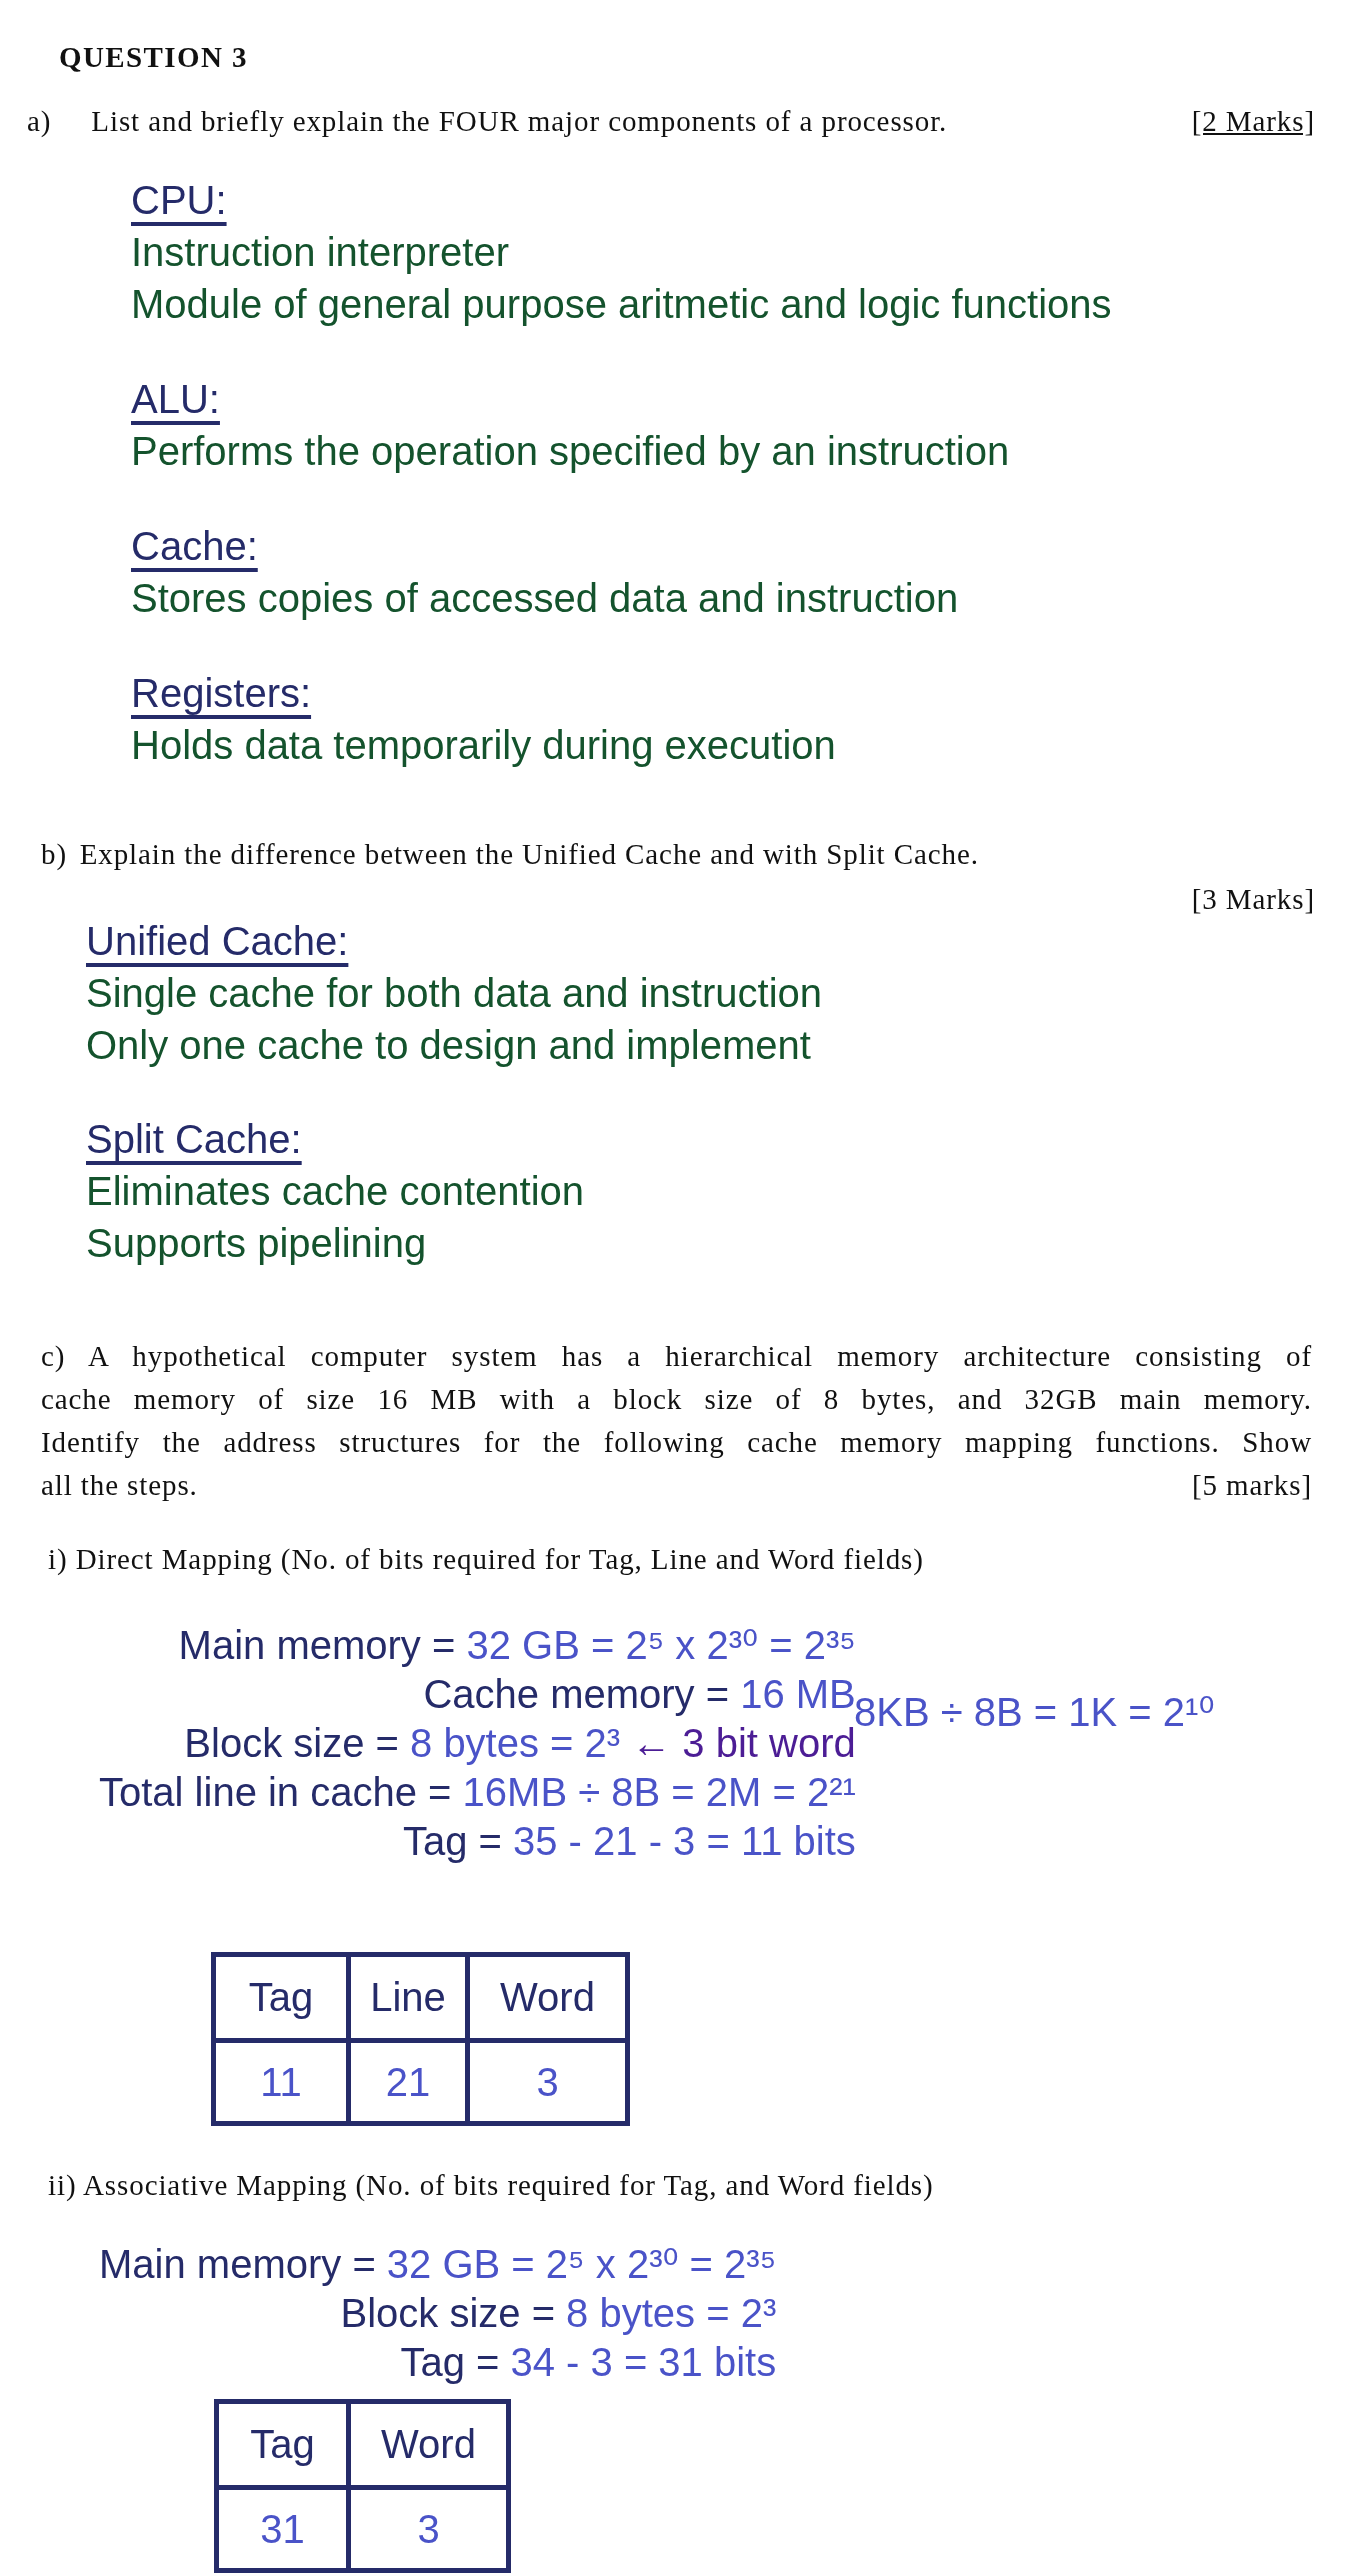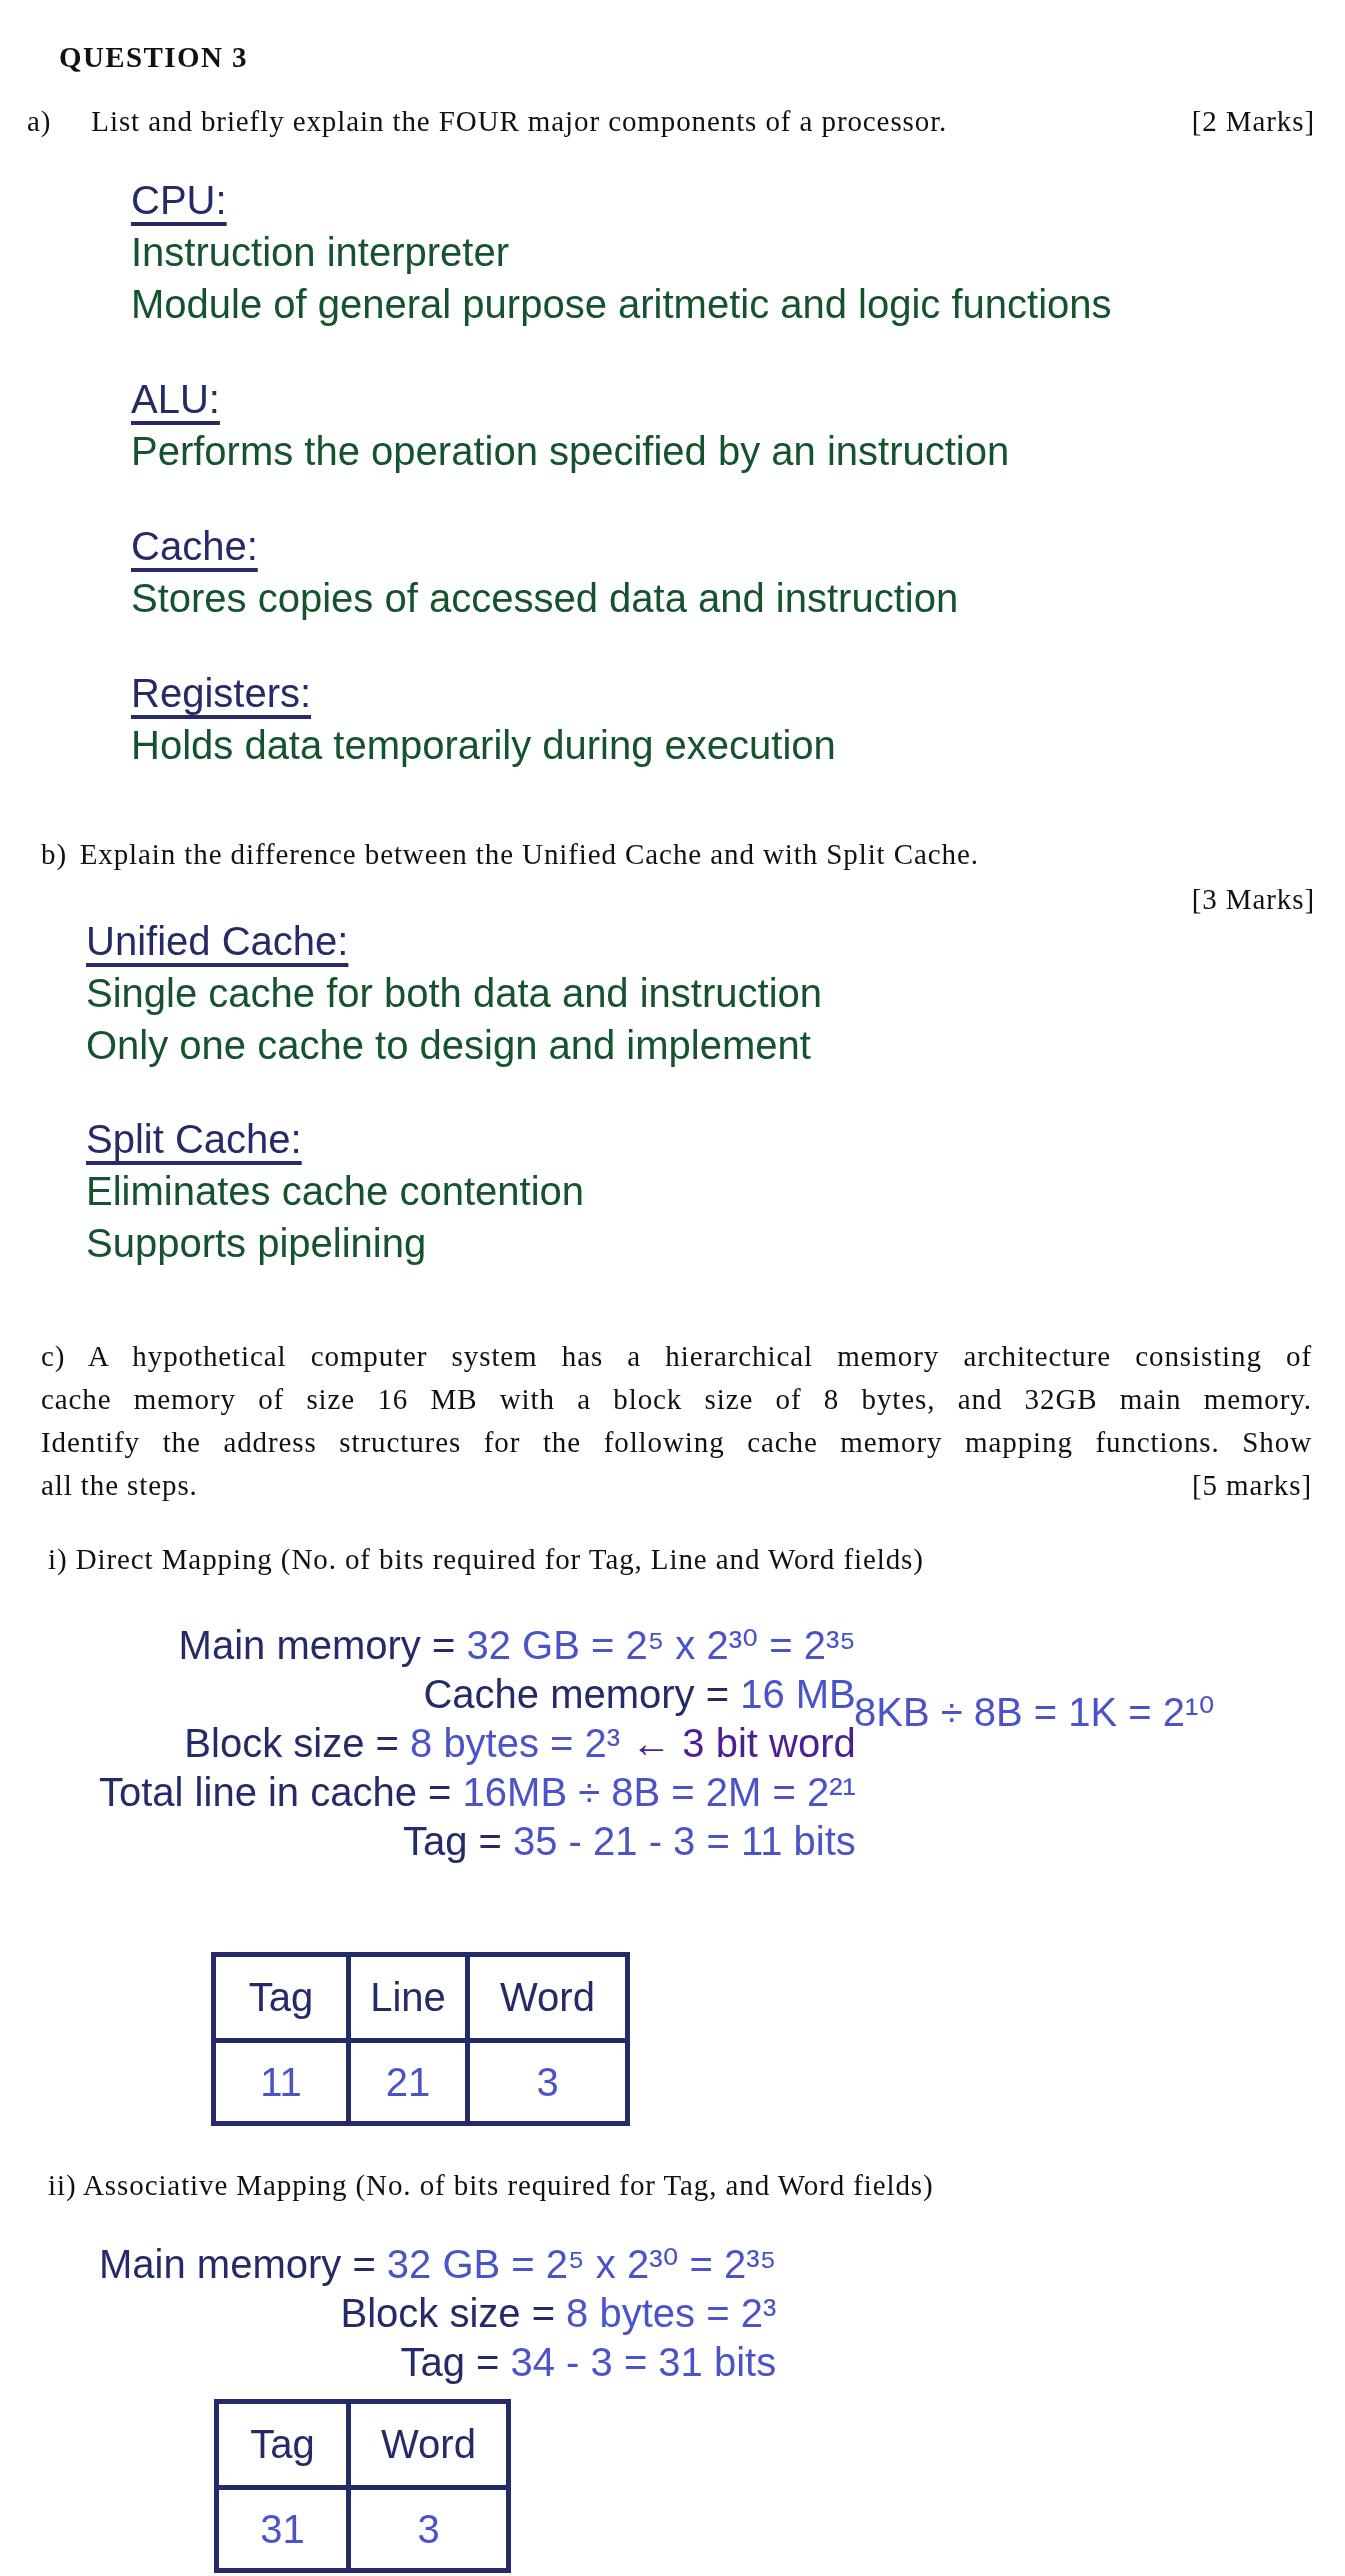--- a/index.html
+++ b/index.html
@@ -8,21 +8,21 @@
     background:#ffffff; overflow:hidden;
     font-family:"Liberation Serif","DejaVu Serif",serif;
     color:#111111;
   }
   
   .print { font-size:29px; letter-spacing:0.9px; color:#111111; }
   .q-title { position:absolute; left:27px; top:41px; font-size:29px; font-weight:bold; letter-spacing:1.4px;margin-left:32px; }
   .q-row { position:absolute; left:27px; top:105px; width:1288px; display:flex; }
   .q-prefix { flex:0 0 auto; margin-right:40px; }
   .q-text { flex:1 1 auto; }
-  .q-marks { flex:0 0 auto; margin-left:26px; }
+  .q-marks { flex:0 0 auto; margin-left:26px;text-decoration:underline; }
 
   
   .answers {
     position:absolute;
     font-family:"Liberation Sans","DejaVu Sans",sans-serif;
     font-size:40px; line-height:52px;
   }
   .grp + .grp { margin-top:43px; }
   .term {
     color:#252b69;

